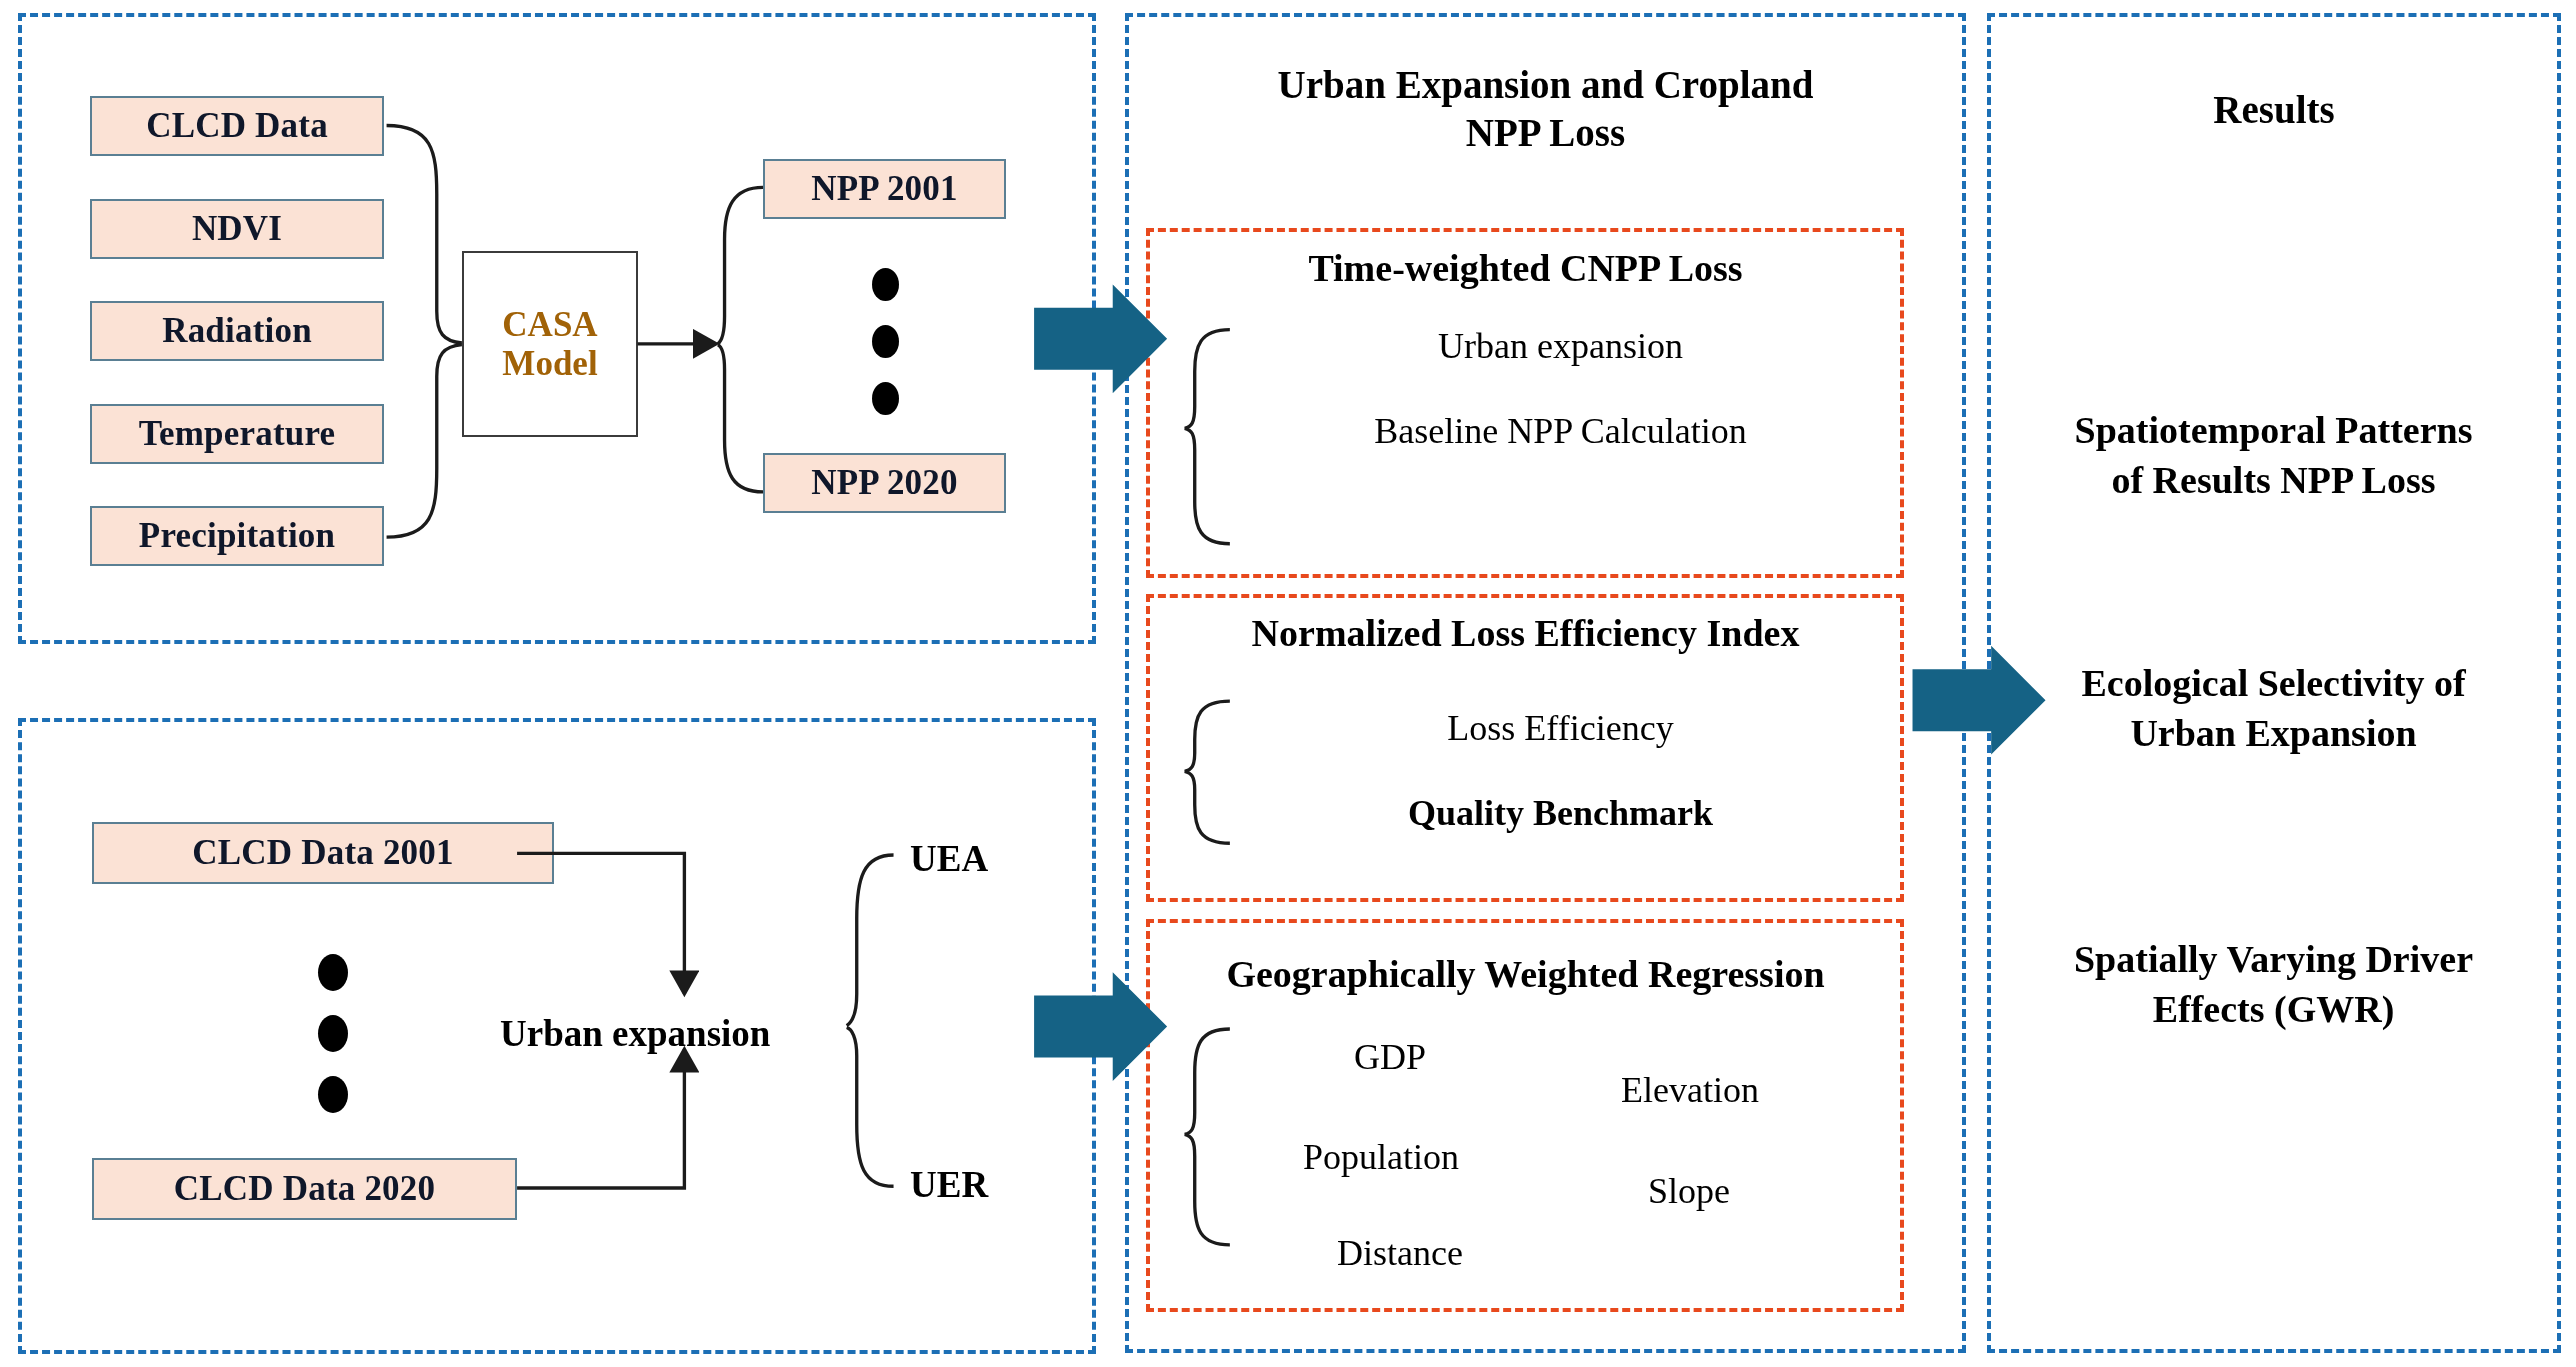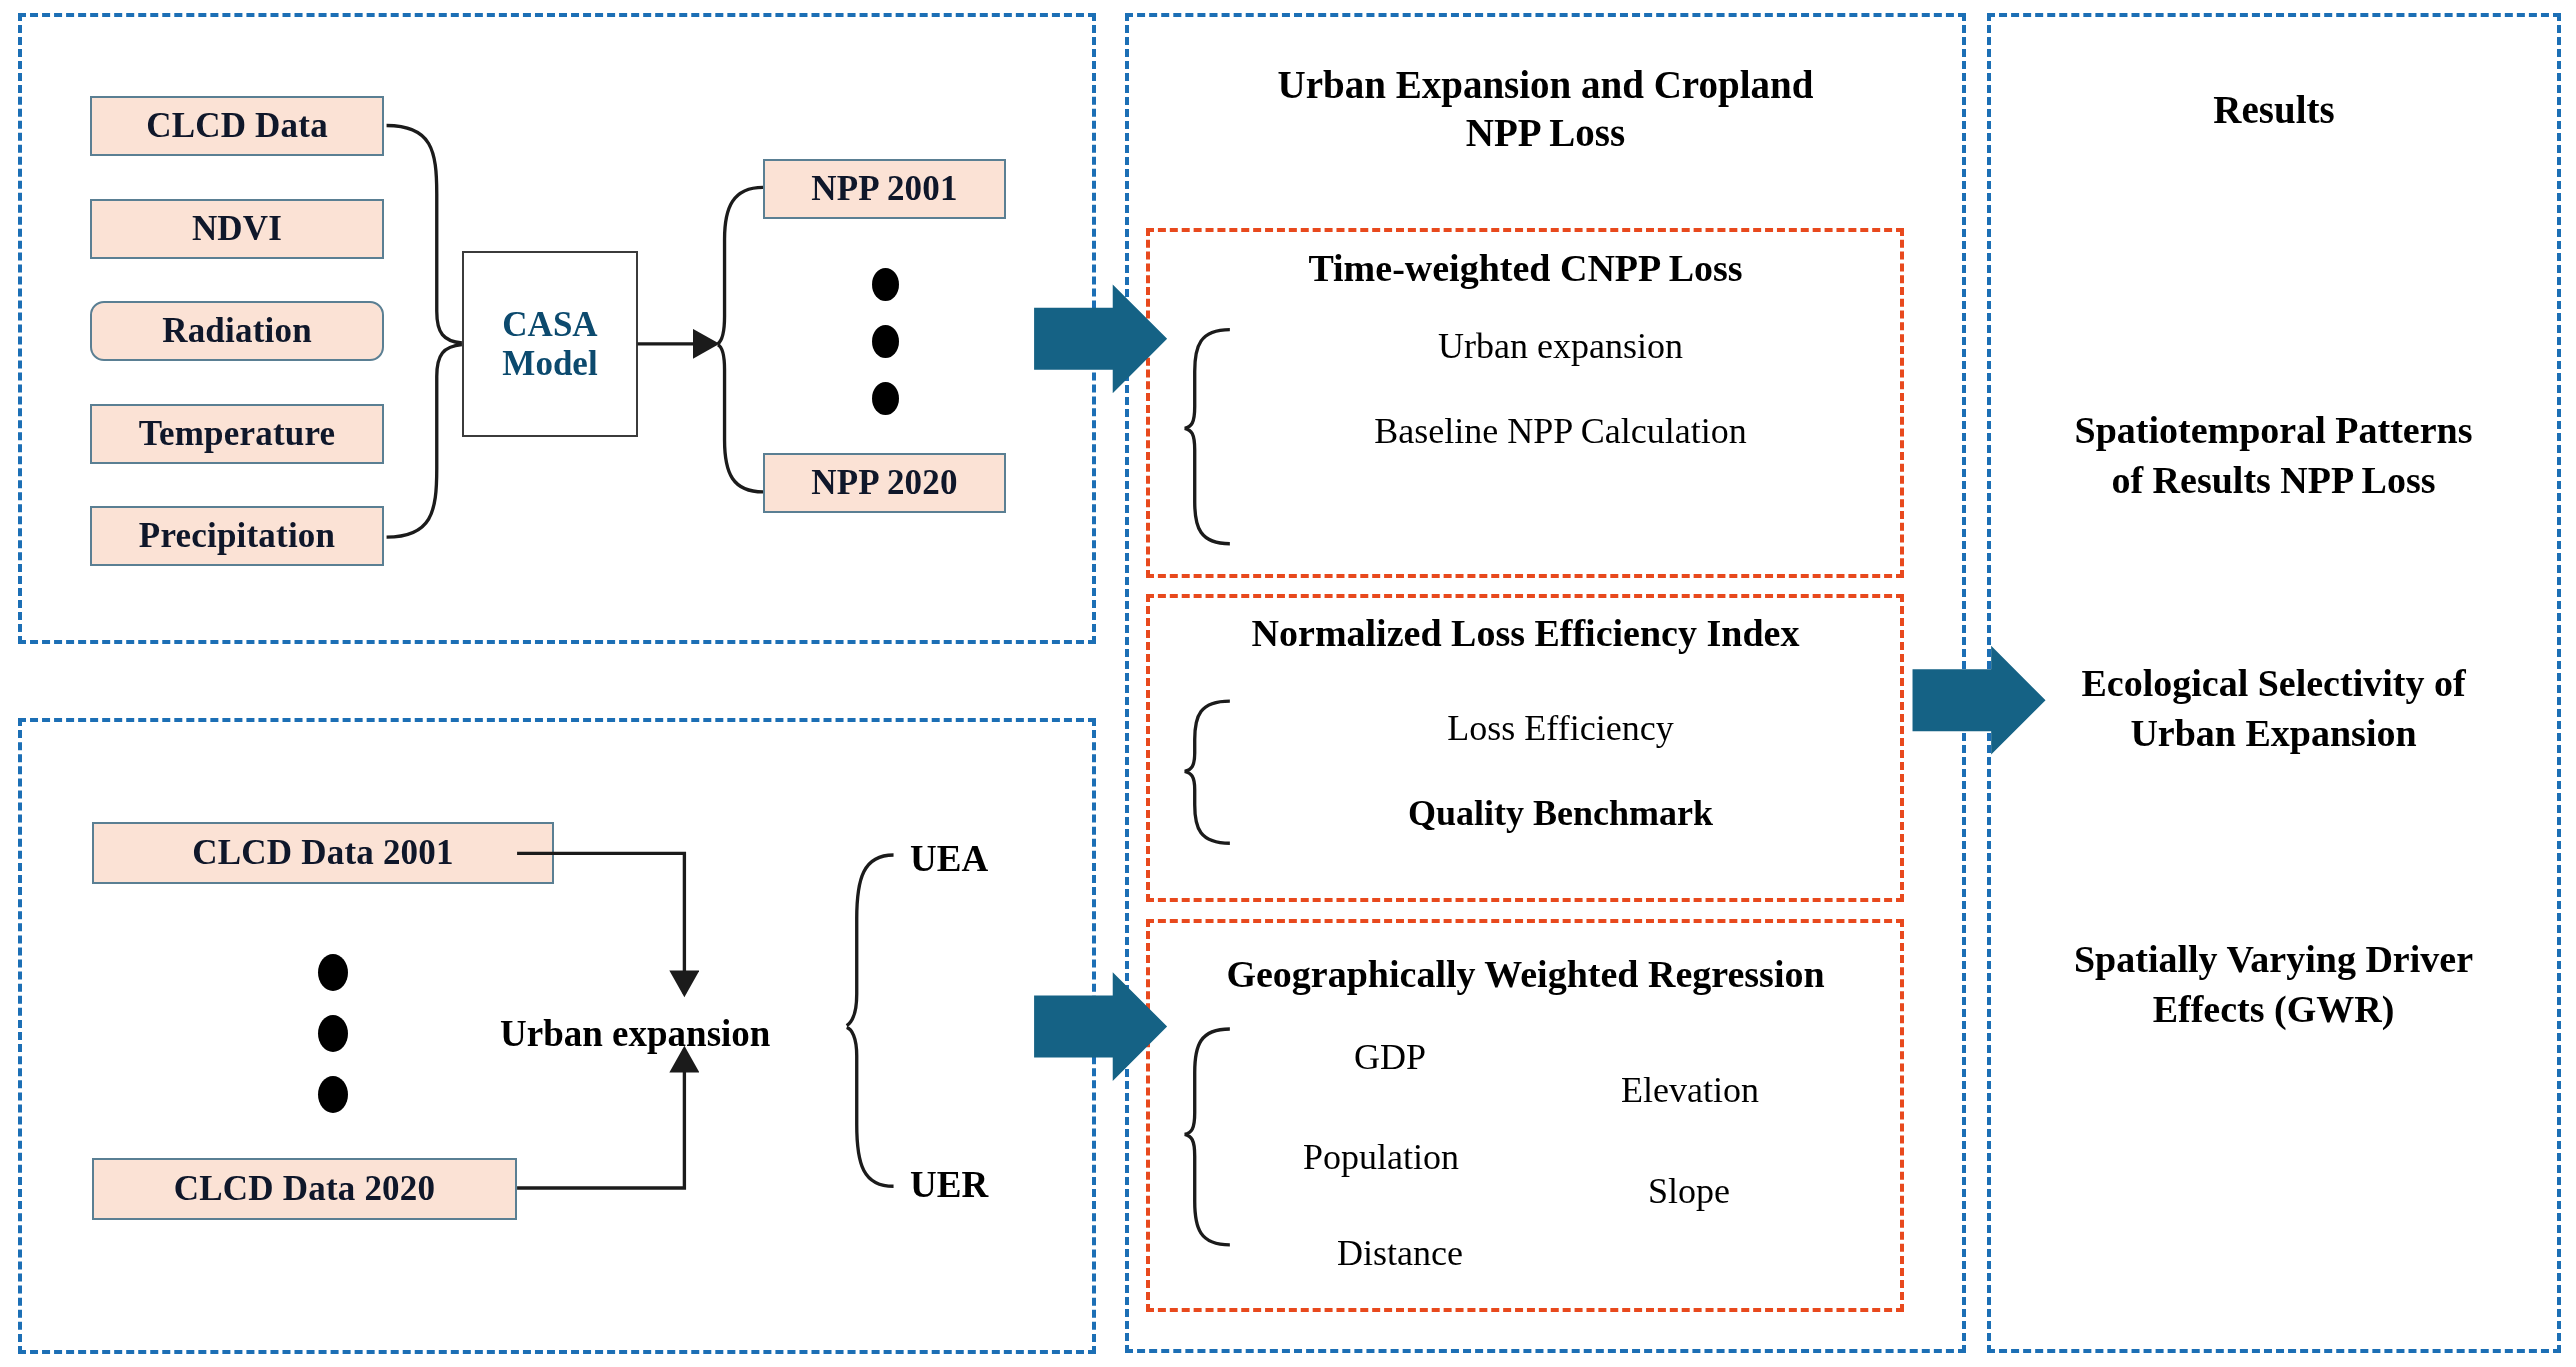--- a/index.html
+++ b/index.html
@@ -49,21 +49,21 @@
   .plainbox {
     position: absolute;
     background: #ffffff;
     border: 2.5px solid #3b3b3b;
     box-sizing: border-box;
     display: flex;
     align-items: center;
     justify-content: center;
     flex-direction: column;
     font-weight: bold;
-    color: #0c4a6e;
+    color: #a16207;
     text-align: center;
     line-height: 1.12;
   }
 
   
   .lbl {
     position: absolute;
     color: #000000;
     white-space: nowrap;
   }
@@ -99,21 +99,21 @@
 <div id="canvas">
 
   <div class="panel" style="left:18.4px; top:13.4px; width:1078px; height:631px;"></div>
 
   <div class="databox" style="left:90px; top:96px; width:294px; height:60px; font-size:35px;">
     <span>CLCD Data</span>
   </div>
   <div class="databox" style="left:90px; top:199px; width:294px; height:60px; font-size:35px;">
     <span>NDVI</span>
   </div>
-  <div class="databox" style="left:90px; top:301px; width:294px; height:60px; font-size:35px;border-radius:14px;">
+  <div class="databox" style="left:90px; top:301px; width:294px; height:60px; font-size:35px;">
     <span>Radiation</span>
   </div>
   <div class="databox" style="left:90px; top:404px; width:294px; height:60px; font-size:35px;">
     <span>Temperature</span>
   </div>
   <div class="databox" style="left:90px; top:506px; width:294px; height:60px; font-size:35px;">
     <span>Precipitation</span>
   </div>
 
   <div class="plainbox" style="left:462px; top:251px; width:176px; height:186px; font-size:35px;">

